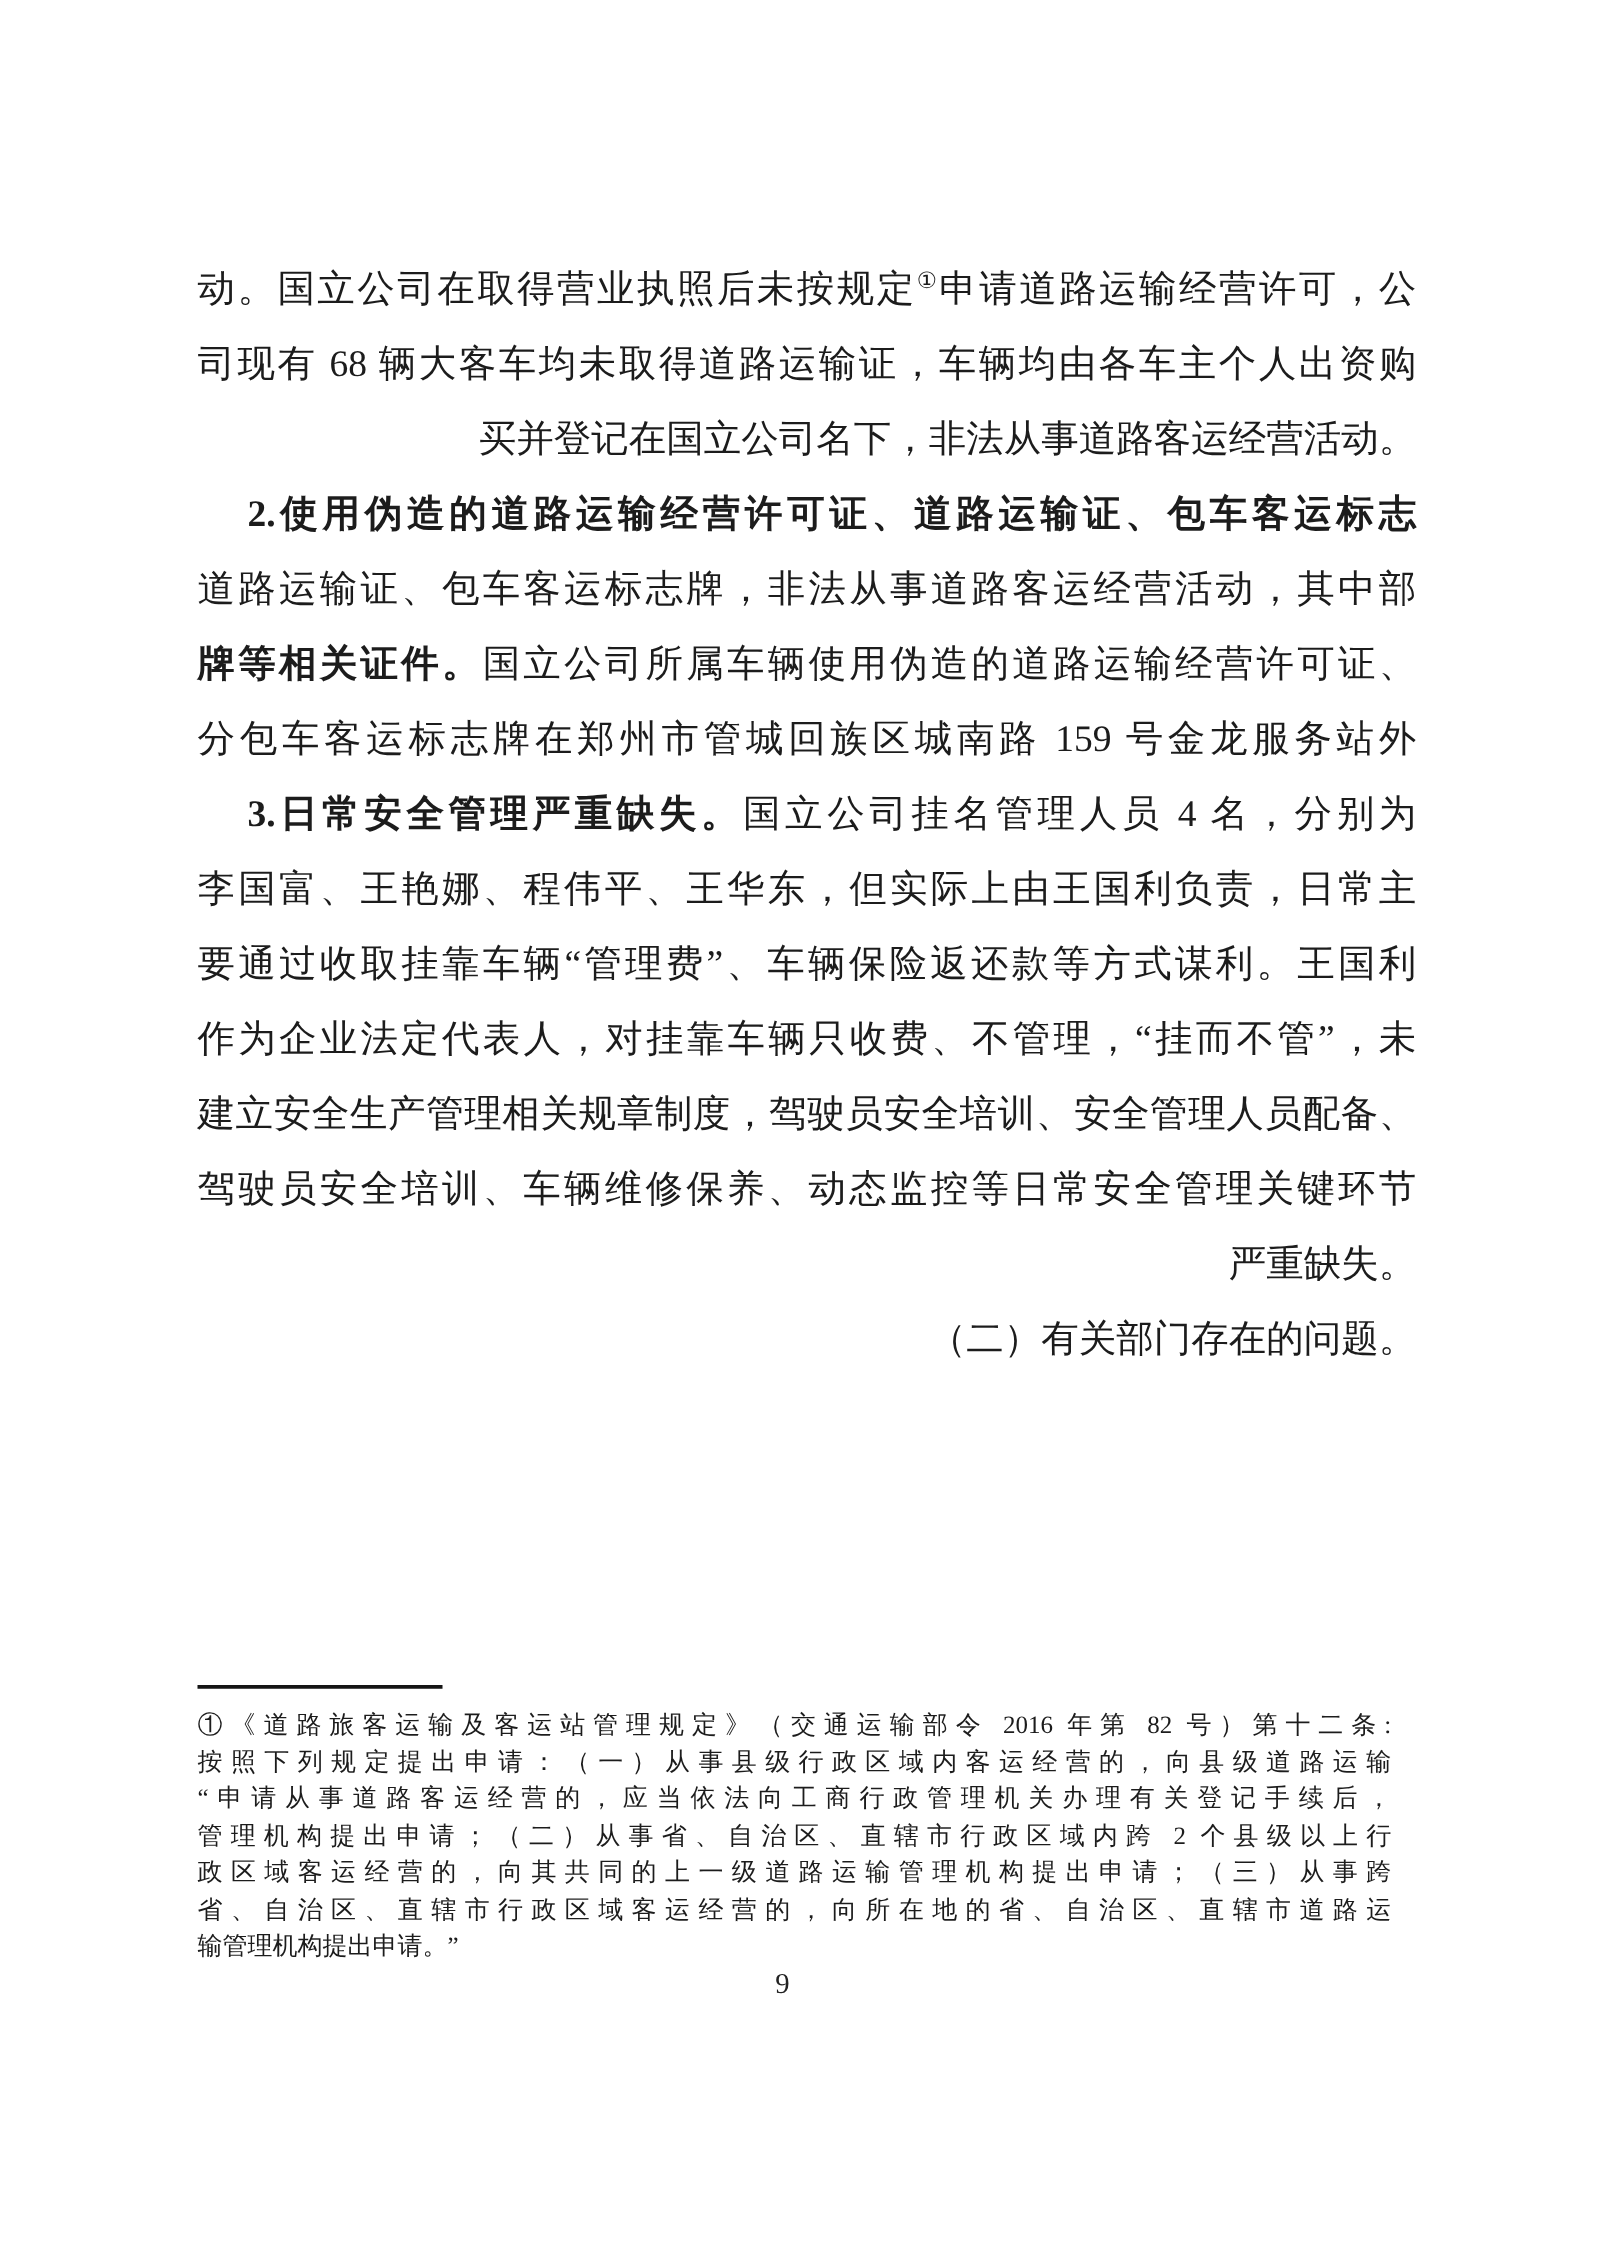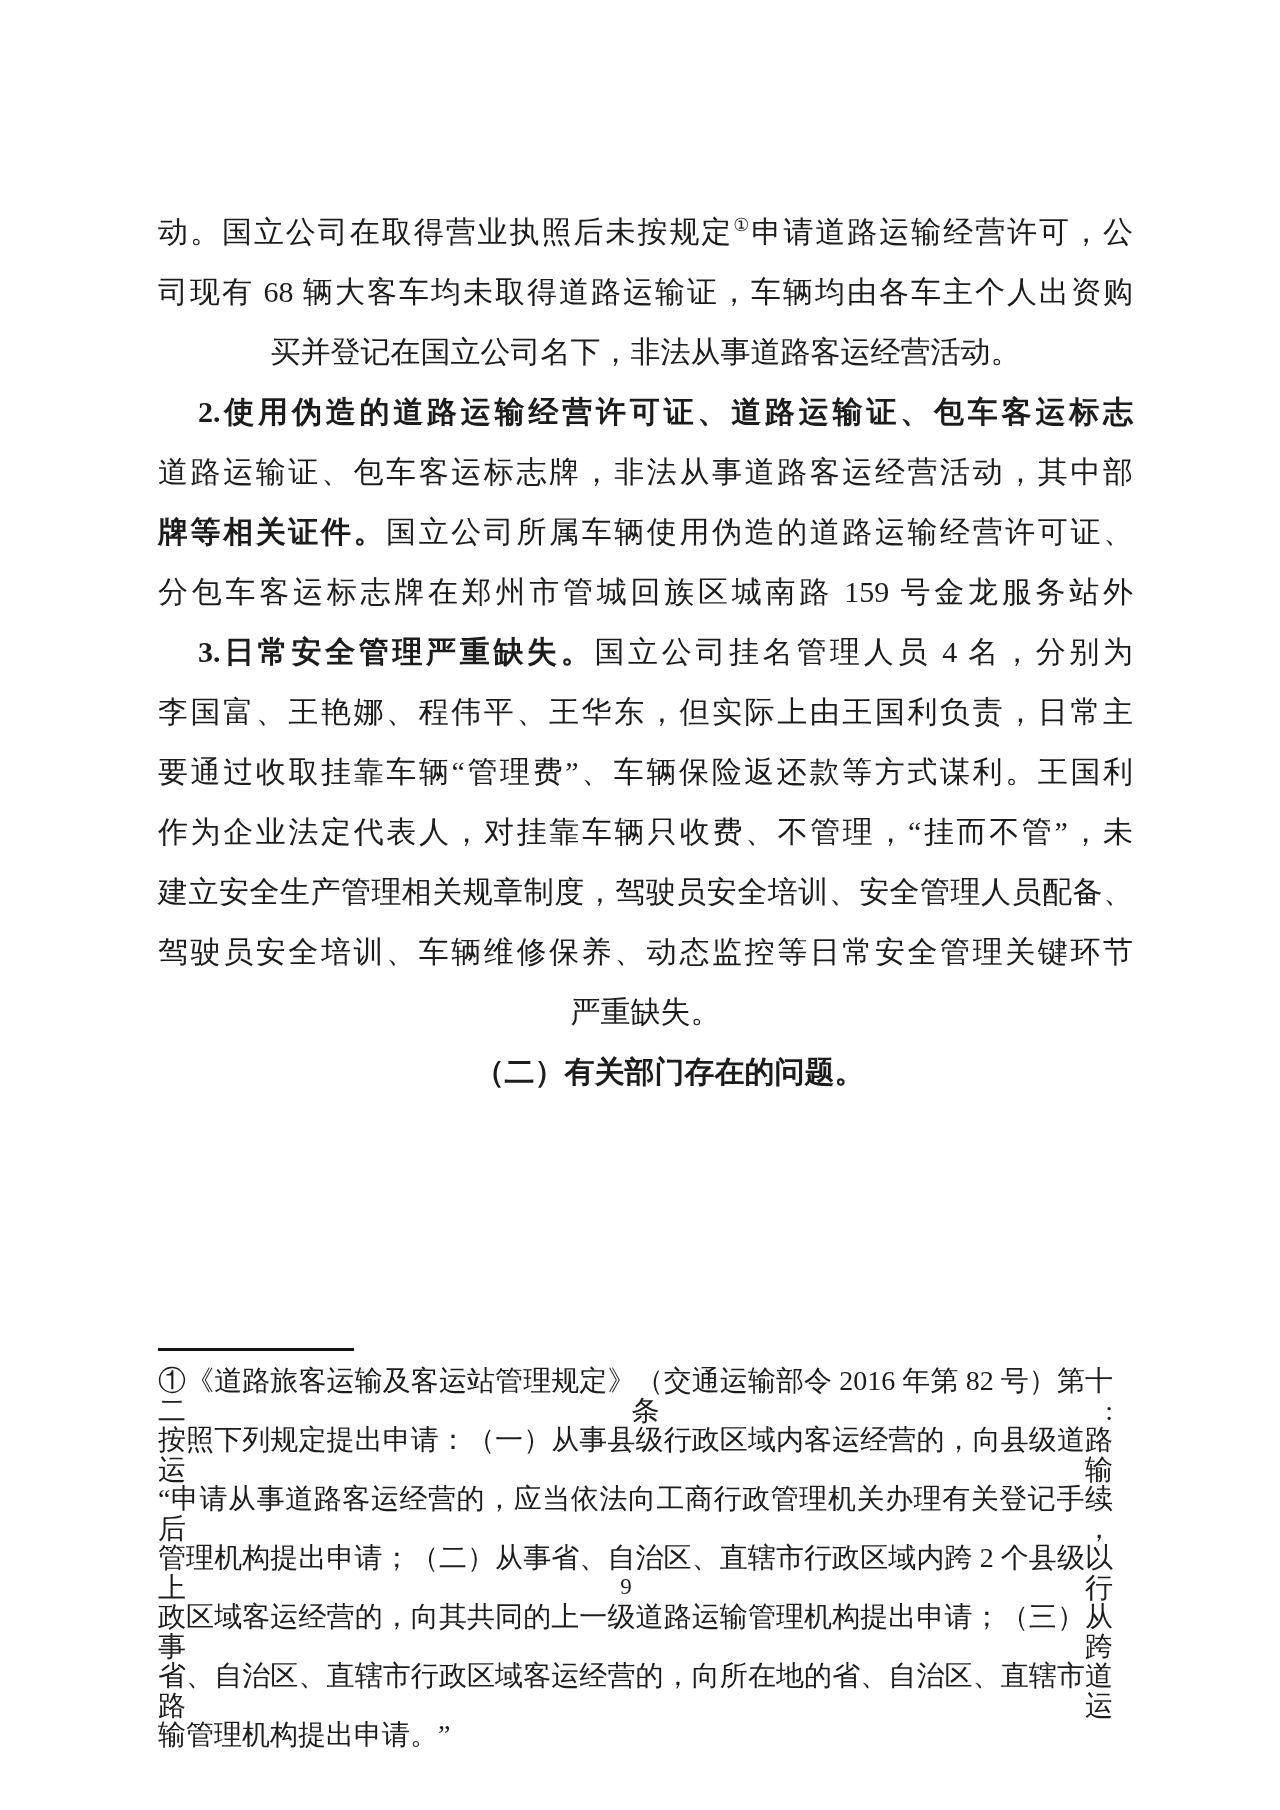--- a/index.html
+++ b/index.html
@@ -19,33 +19,32 @@
   .body-text {
     position: absolute;
     left: 158px;
     top: 202px;
     width: 975px;
   }
   .line {
     font-size: 30px;
     line-height: 60px;
     white-space: nowrap;
-    text-align: center;
+    text-align: right;
   }
   .line.just {
     white-space: normal;
     text-align: justify;
     text-align-last: justify;
   }
   .indent-num {
     text-indent: 40px;
   }
   .indent-kai {
     text-indent: 48px;
-    font-weight: bold;
   }
   .hei {
     font-weight: 700;
   }
   .kai {
     font-family: "Liberation Serif", "DejaVu Serif", serif;
   }
   .noteref {
     font-size: 18px;
     vertical-align: super;
@@ -59,21 +58,21 @@
     height: 3px;
     background: #151515;
   }
   .footnote {
     position: absolute;
     left: 158px;
     top: 1366px;
     width: 955px;
   }
   .fline {
-    font-size: 28px;
+    font-size: 20px;
     line-height: 29.5px;
     white-space: nowrap;
     text-align: left;
   }
   .fline.just {
     white-space: normal;
     text-align: justify;
     text-align-last: justify;
   }
   .page-number {

